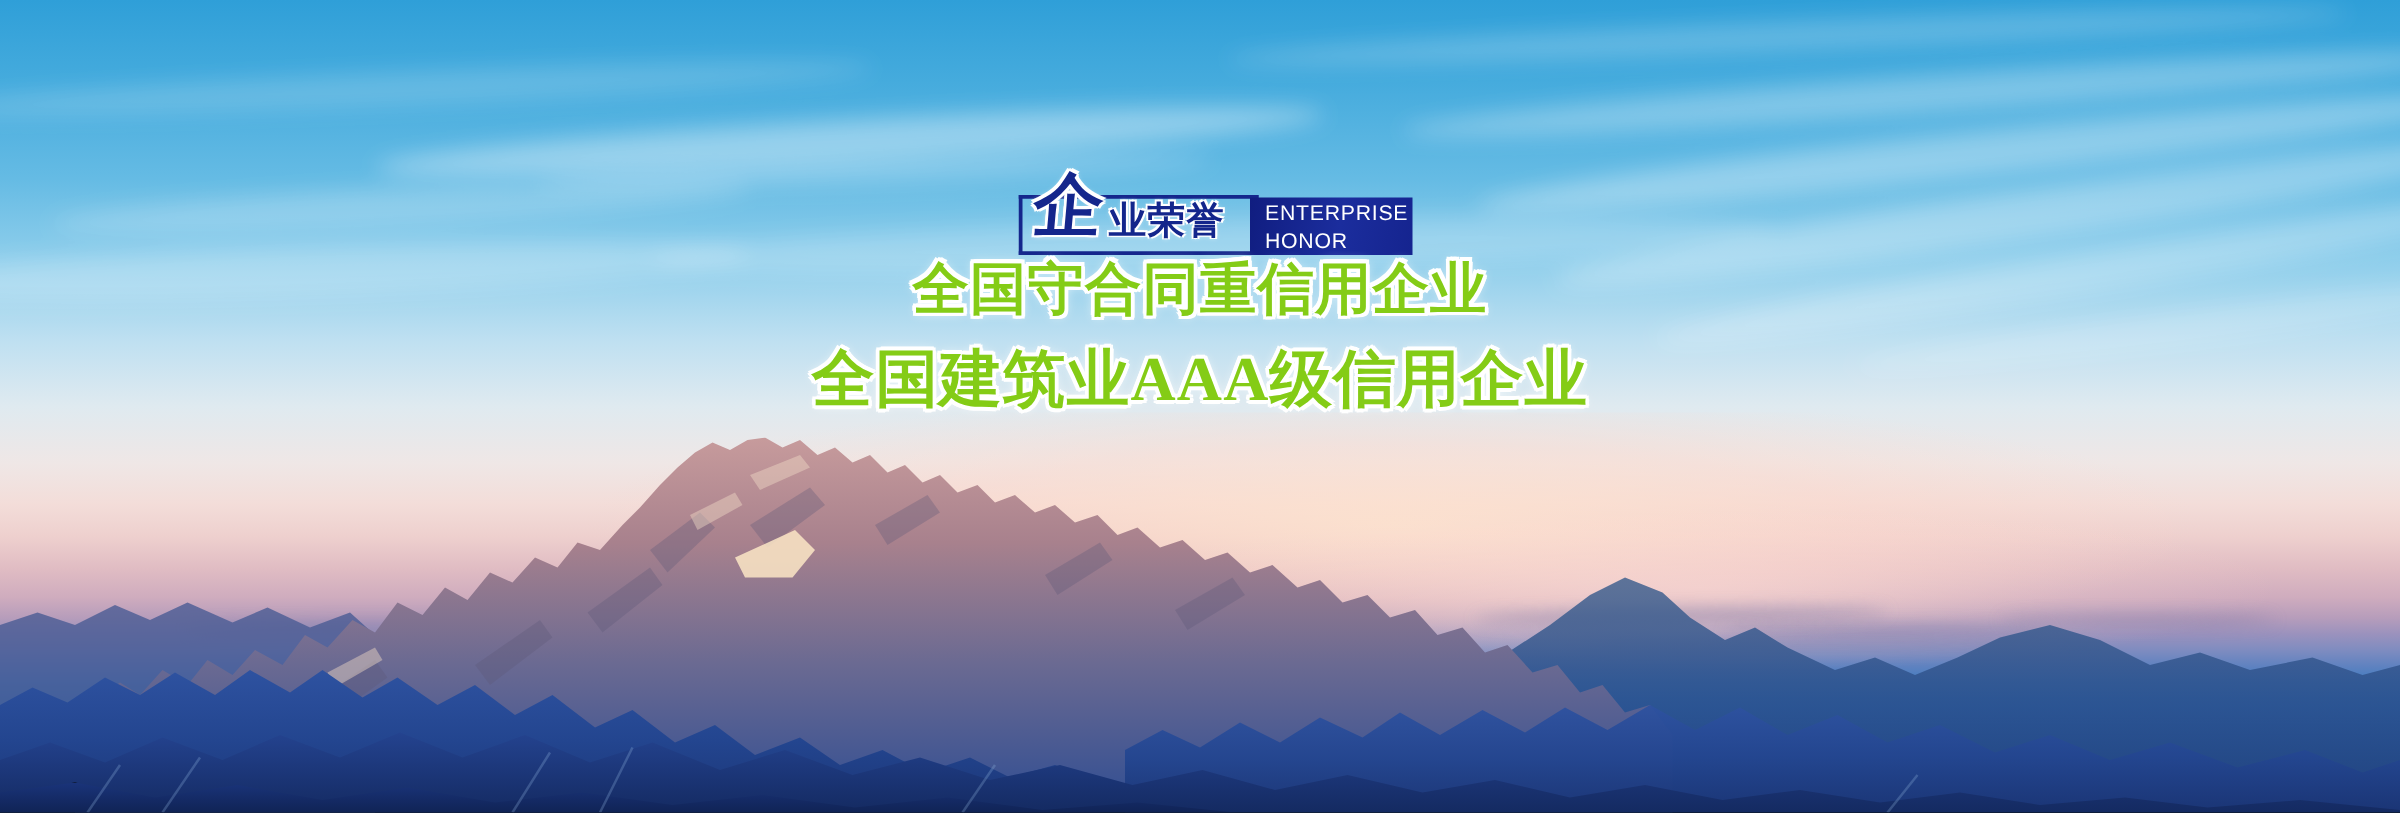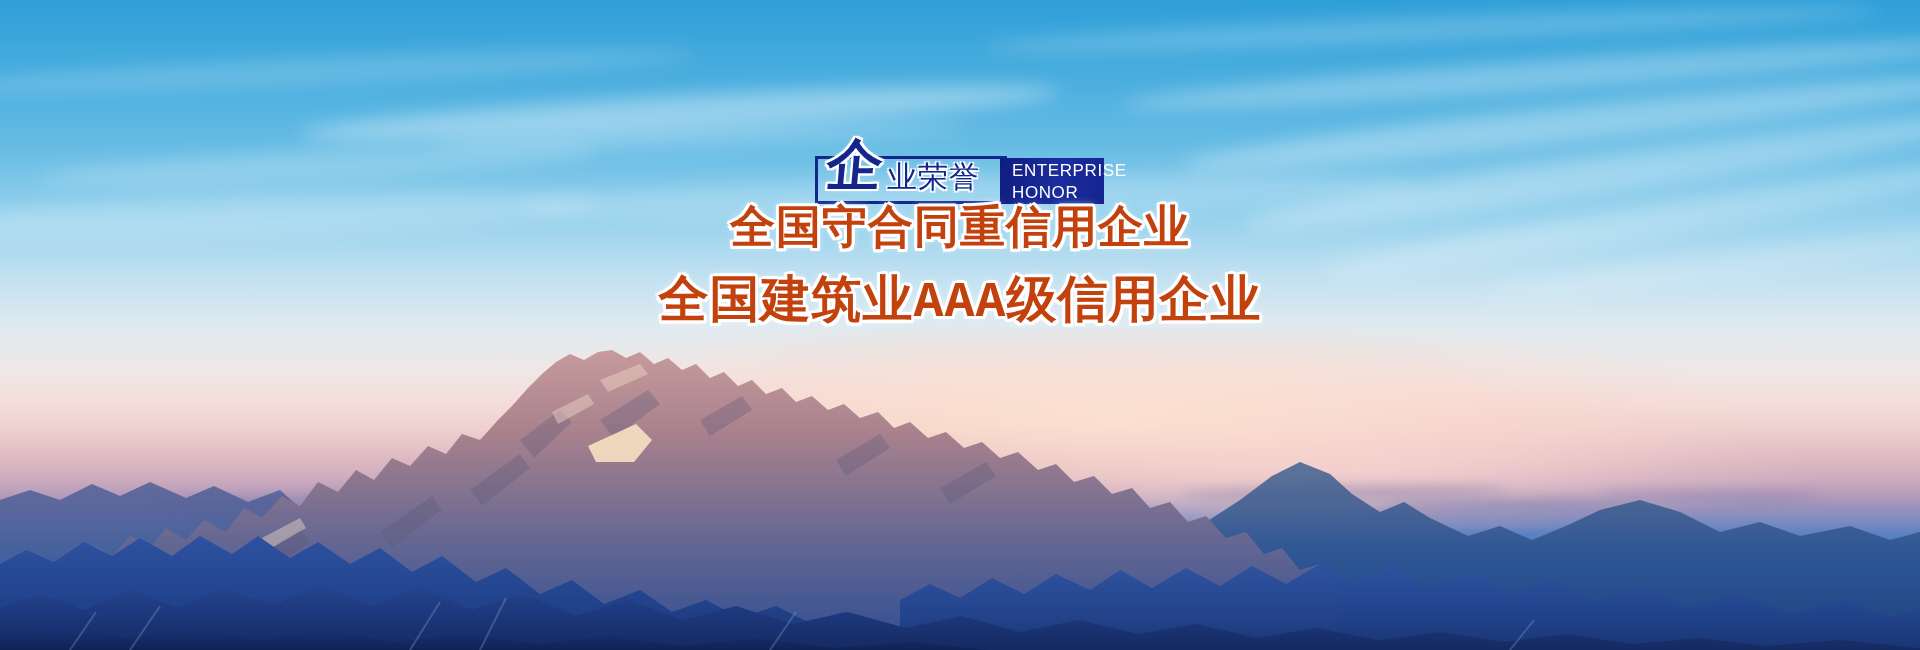--- a/index.html
+++ b/index.html
@@ -100,51 +100,51 @@
     color:#14268c;
     font-family:"DejaVu Serif","Liberation Serif",serif;
     text-shadow:
       -2px -2px 0 #fff, 2px -2px 0 #fff, -2px 2px 0 #fff, 2px 2px 0 #fff,
       0 -2px 0 #fff, 0 2px 0 #fff, -2px 0 0 #fff, 2px 0 0 #fff,
       0 0 5px rgba(255,255,255,.95);
     transform:skewX(-5deg);
   }
   .logo-yerongyu{
     position:absolute;left:72px;top:12px;
-    font-size:30px;line-height:30px;font-weight:400;
+    font-size:30px;line-height:30px;font-weight:700;
     letter-spacing:1px;
     color:#14268c;
     font-family:"DejaVu Serif","Liberation Serif",serif;
     text-shadow:
       -1.5px -1.5px 0 #fff, 1.5px -1.5px 0 #fff,
       -1.5px 1.5px 0 #fff, 1.5px 1.5px 0 #fff,
       0 0 4px rgba(255,255,255,.9);
   }
   .logo-box{
-    position:absolute;left:185px;top:8px;width:104px;height:46px;
+    position:absolute;left:185px;top:8px;width:130px;height:46px;
     background:#15238c;
     background:linear-gradient(100deg,#101d80 0%,#1b2d9d 55%,#15248f 100%);
   }
   .logo-box span{
     display:block;color:#ffffff;
     font-size:17px;line-height:22px;
     letter-spacing:.6px;
     padding-left:12px;
   }
   .logo-box .l1{padding-top:2px;}
 
   
   .lines{
     position:absolute;left:0;right:0;top:196px;
     text-align:center;
   }
   .line{
-    color:#c2410c;
+    color:#84cc16;
     font-weight:700;
-    font-family:Liberation Mono, monospace;
+    font-family:Liberation Serif, serif;
     letter-spacing:1px;
     white-space:nowrap;
     text-shadow:
       -2.5px -2.5px 0 #fff, 2.5px -2.5px 0 #fff,
       -2.5px  2.5px 0 #fff, 2.5px  2.5px 0 #fff,
       -2.5px 0 0 #fff, 2.5px 0 0 #fff,
       0 -2.5px 0 #fff, 0 2.5px 0 #fff,
       -3px -1px 0 #fff, 3px 1px 0 #fff,
       1px -3px 0 #fff, -1px 3px 0 #fff,
       0 0 9px rgba(255,255,255,.92);

